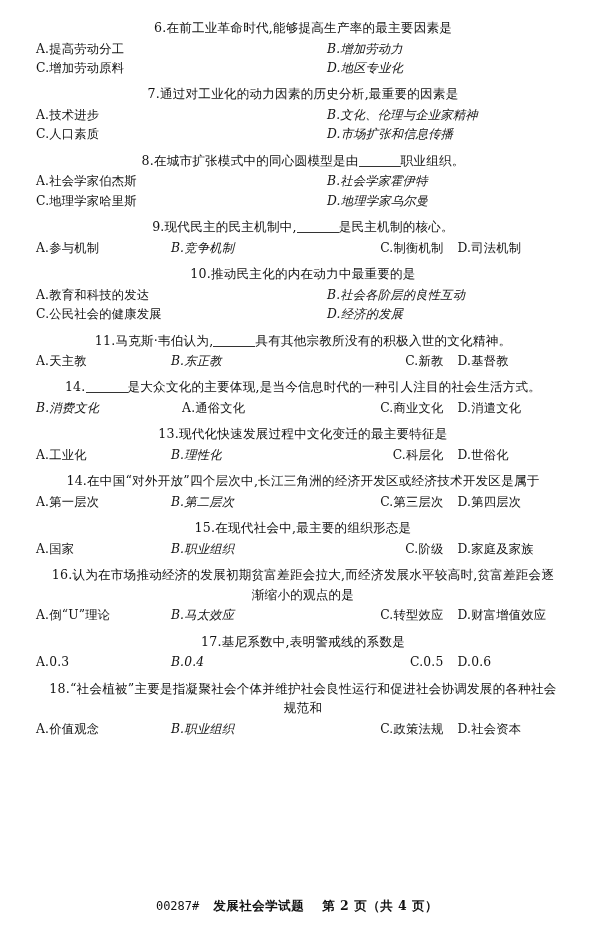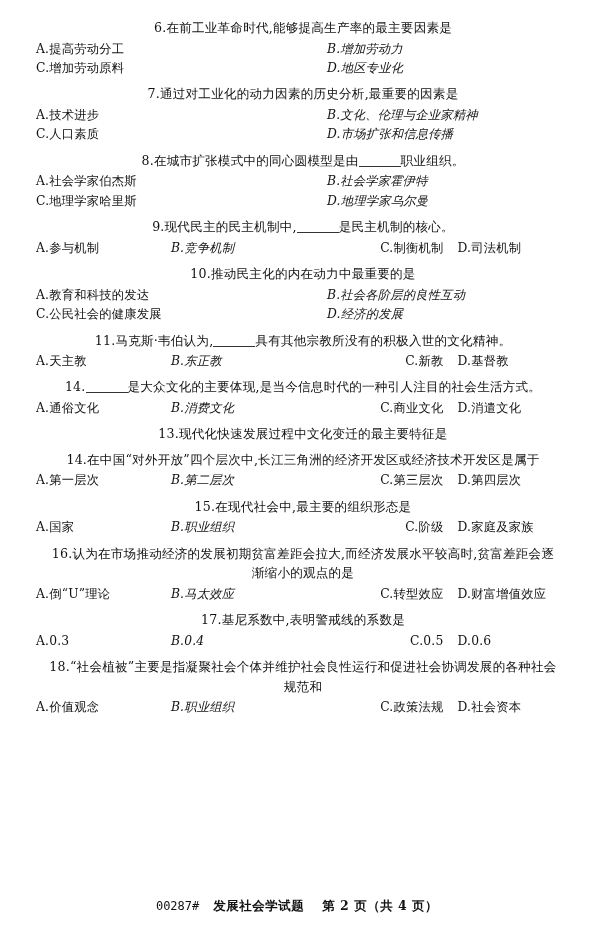--- a/index.html
+++ b/index.html
@@ -152,29 +152,35 @@
       <div class="opt w1">A.天主教</div>
       <div class="opt w2">B.东正教</div>
       <div class="opt w3">C.新教</div>
       <div class="opt w4">D.基督教</div>
     </div>
   </div>
 
   <div class="q">
     <div class="q-stem"><span>14.</span><span class="blank"></span><span>是大众文化的主要体现,是当今信息时代的一种引人注目的社会生活方式。</span></div>
     <div class="opts cols4">
+      <div class="opt w2">B.消费文化</div>
       <div class="opt w1">A.通俗文化</div>
-      <div class="opt w2">B.消费文化</div>
       <div class="opt w3">C.商业文化</div>
       <div class="opt w4">D.消遣文化</div>
     </div>
   </div>
 
   <div class="q">
     <div class="q-stem"><span>13.</span><span>现代化快速发展过程中文化变迁的最主要特征是</span></div>
+    <div class="opts cols4">
+      <div class="opt w1">A.工业化</div>
+      <div class="opt w2">B.理性化</div>
+      <div class="opt w3">C.科层化</div>
+      <div class="opt w4">D.世俗化</div>
+    </div>
   </div>
 
   <div class="q">
     <div class="q-stem"><span>14.</span><span>在中国“对外开放”四个层次中,长江三角洲的经济开发区或经济技术开发区是属于</span></div>
     <div class="opts cols4">
       <div class="opt w1">A.第一层次</div>
       <div class="opt w2">B.第二层次</div>
       <div class="opt w3">C.第三层次</div>
       <div class="opt w4">D.第四层次</div>
     </div>

